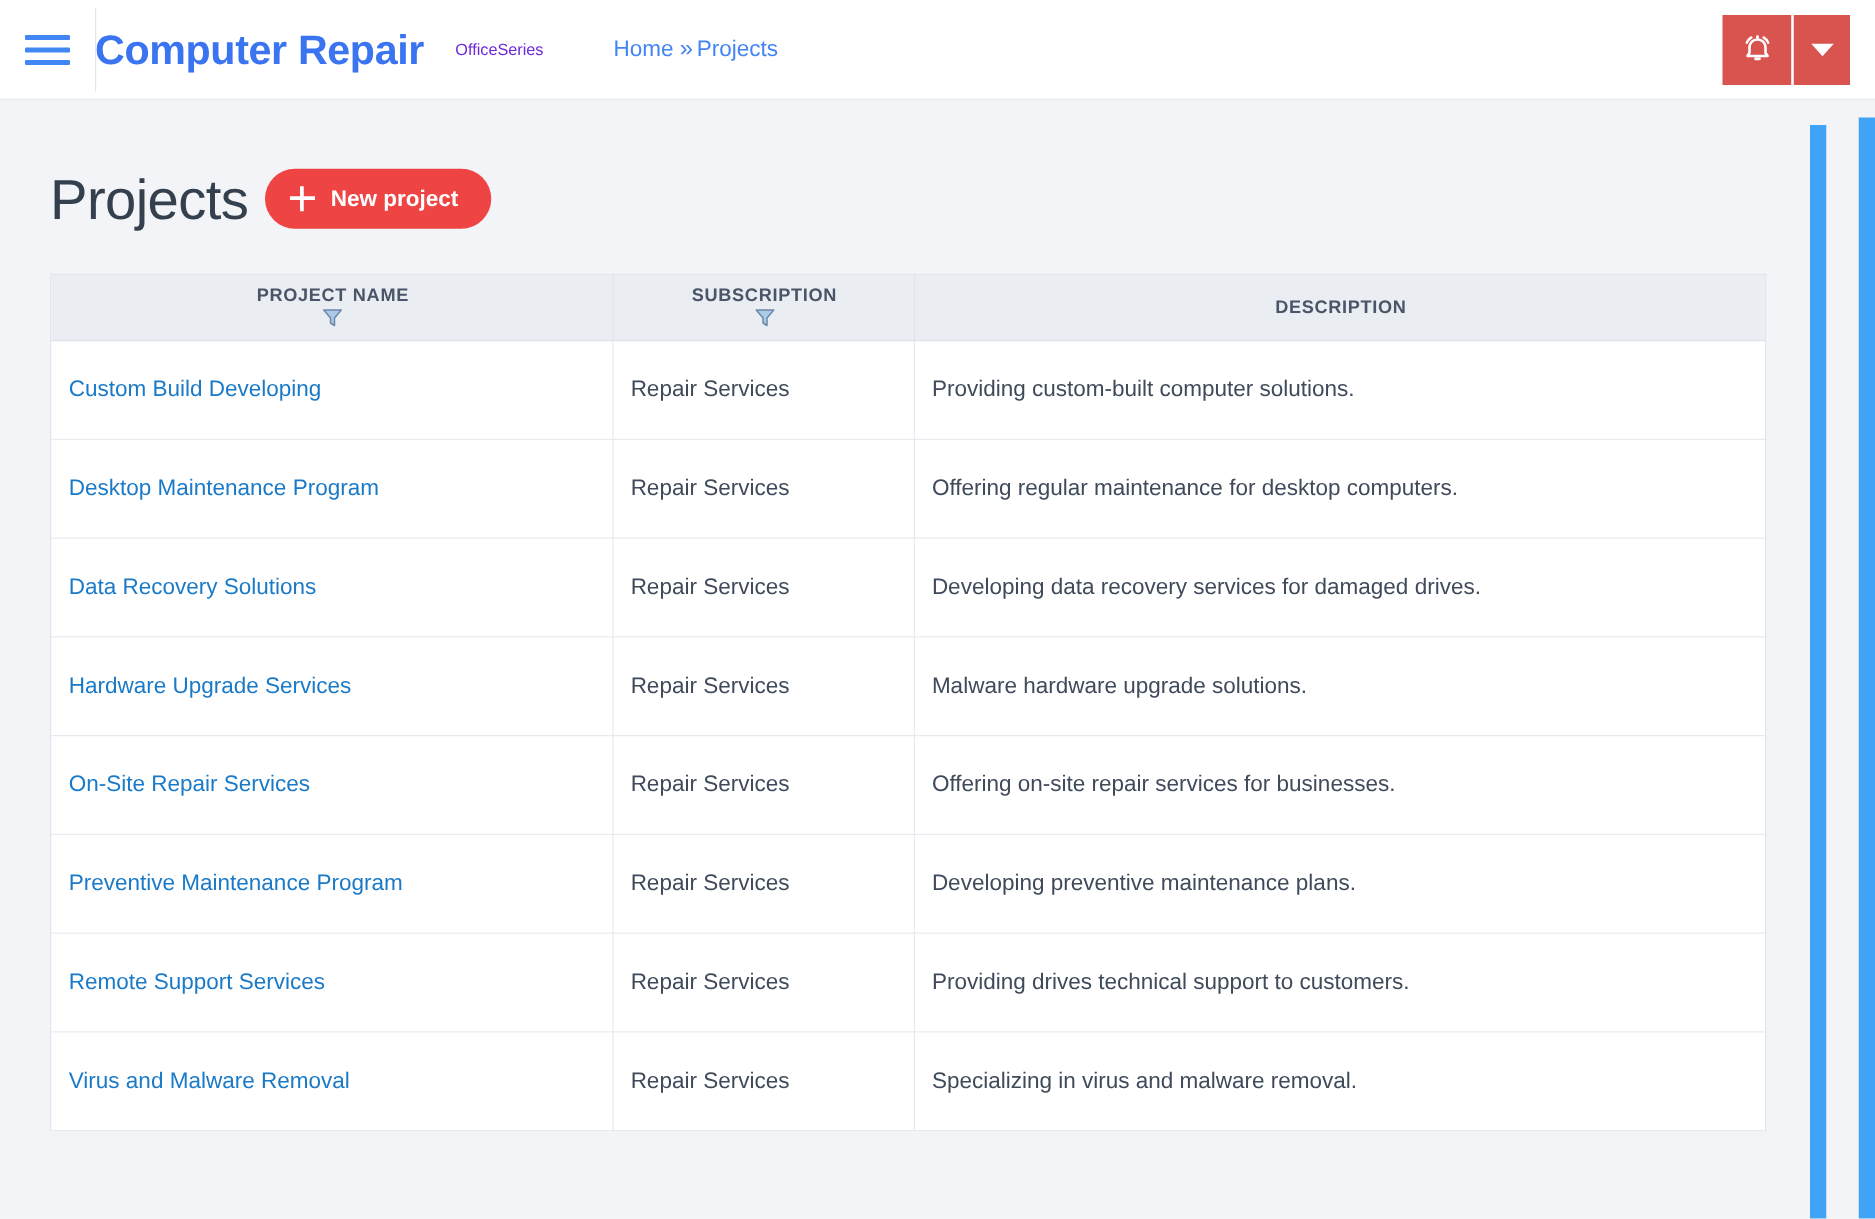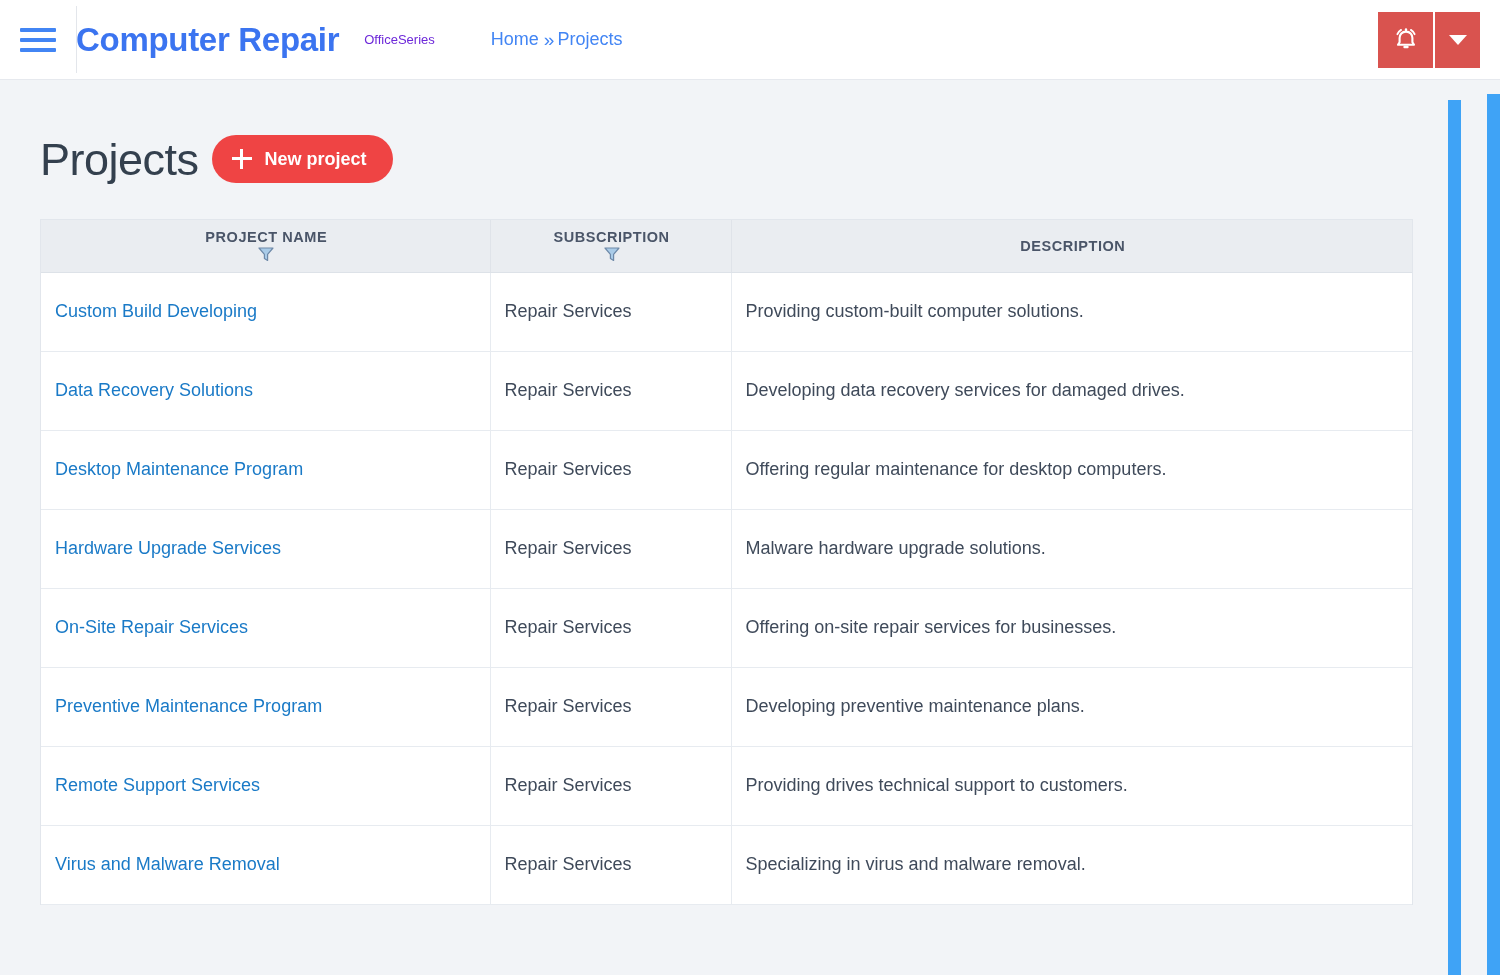--- a/index.html
+++ b/index.html
@@ -335,28 +335,28 @@
           </th>
         </tr>
       </thead>
       <tbody>
           <tr>
             <td><a class="proj-link" href="#">Custom Build Developing</a></td>
             <td>Repair Services</td>
             <td>Providing custom-built computer solutions.</td>
           </tr>
           <tr>
+            <td><a class="proj-link" href="#">Desktop Maintenance Program</a></td>
+            <td>Repair Services</td>
+            <td>Offering regular maintenance for desktop computers.</td>
+          </tr>
+          <tr>
             <td><a class="proj-link" href="#">Data Recovery Solutions</a></td>
             <td>Repair Services</td>
             <td>Developing data recovery services for damaged drives.</td>
-          </tr>
-          <tr>
-            <td><a class="proj-link" href="#">Desktop Maintenance Program</a></td>
-            <td>Repair Services</td>
-            <td>Offering regular maintenance for desktop computers.</td>
           </tr>
           <tr>
             <td><a class="proj-link" href="#">Hardware Upgrade Services</a></td>
             <td>Repair Services</td>
             <td>Malware hardware upgrade solutions.</td>
           </tr>
           <tr>
             <td><a class="proj-link" href="#">On-Site Repair Services</a></td>
             <td>Repair Services</td>
             <td>Offering on-site repair services for businesses.</td>

